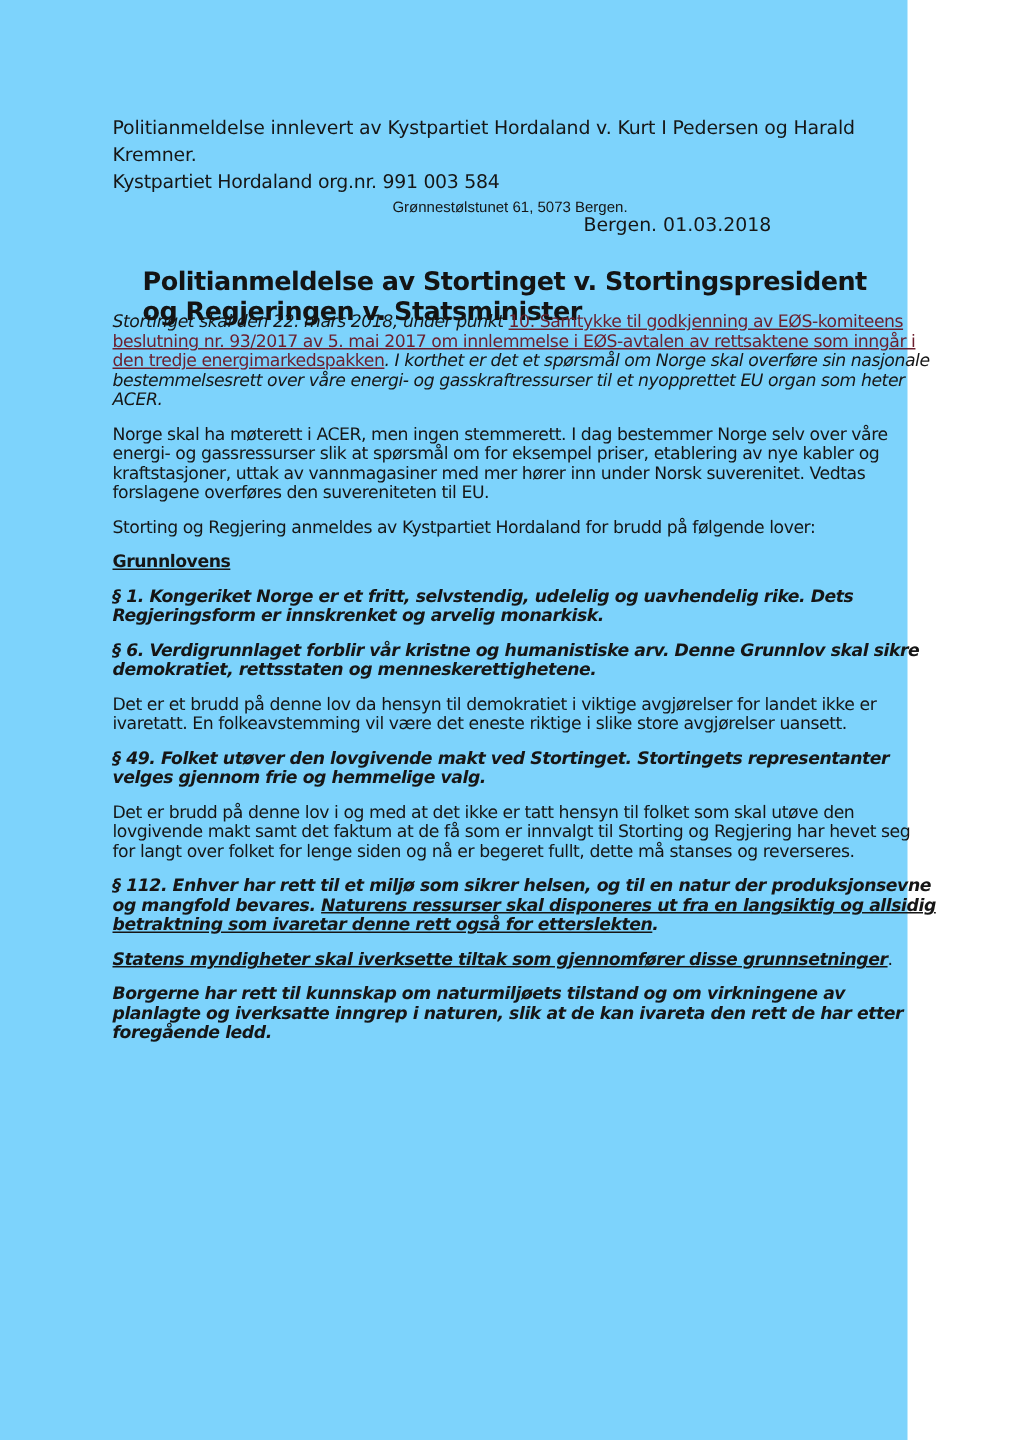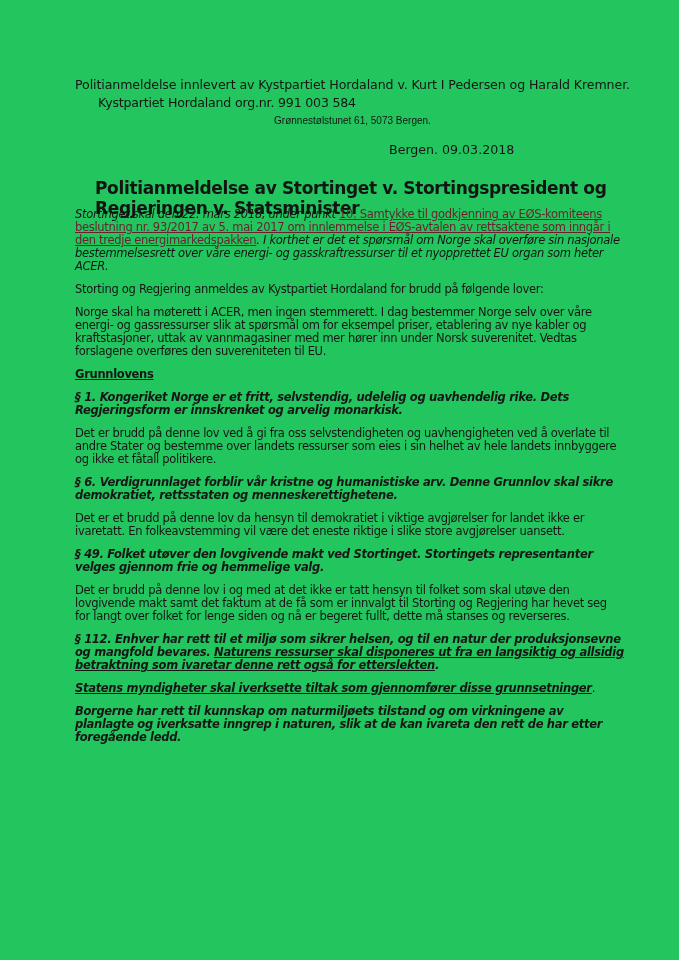--- a/index.html
+++ b/index.html
@@ -1,20 +1,20 @@
 <!DOCTYPE html>
 <html><head>
 <meta charset="utf-8">
 <style>
   html, body { margin: 0; padding: 0; background: #ffffff; }
   body { width: 679px; height: 960px; overflow: hidden; position: relative; color: #141414; }
-  .page { position: absolute; left: 0; top: 0; width: 679px; height: 960px; background: #22c55e; }
+  .page { position: absolute; left: 0; top: 0; width: 605px; height: 960px; background: #7dd3fc; }
   .sender { position: absolute; left: 75px; top: 76px; font-family: "Liberation Sans", sans-serif; font-size: 13.6px; line-height: 18px; color: #161616; }
   .sender .line1 { font-family: "DejaVu Sans", sans-serif; font-size: 12.6px; letter-spacing: -0.1px; }
-  .sender .line2 { font-family: "DejaVu Sans", sans-serif; font-size: 12.6px; letter-spacing: -0.2px; margin-left: 23px; }
+  .sender .line2 { font-family: "DejaVu Sans", sans-serif; font-size: 12.6px; letter-spacing: -0.2px; }
   .sender .line3 { font-size: 10px; text-align: center; }
   .date { position: absolute; left: 389px; top: 142px; font-family: "DejaVu Sans", sans-serif; font-size: 12.6px; color: #161616; }
   .title { position: absolute; left: 95px; top: 178px; font-family: "DejaVu Sans", sans-serif; font-weight: bold; font-size: 17px; letter-spacing: -0.35px; color: #141414; }
   .body { position: absolute; left: 75px; top: 208px; width: 550px; font-family: "DejaVu Sans", sans-serif; font-size: 11.5px; line-height: 13px; letter-spacing: -0.3px; color: #161616; }
   .body p { margin: 0 0 10px 0; }
   .it { font-style: italic; }
   .bi { font-style: italic; font-weight: bold; }
   .link { color: #6b1f2e; text-decoration: underline; }
   .u { text-decoration: underline; }
   .heading { font-weight: bold; text-decoration: underline; }
@@ -23,38 +23,37 @@
 <body>
 
 <div class="page">
 
   <div class="sender">
     <div class="line1">Politianmeldelse innlevert av Kystpartiet Hordaland v. Kurt I Pedersen og Harald Kremner.</div>
     <div class="line2">Kystpartiet Hordaland org.nr. 991 003 584</div>
     <div class="line3">Grønnestølstunet 61, 5073 Bergen.</div>
   </div>
 
-  <div class="date">Bergen. 09.03.2018</div>
+  <div class="date">Bergen. 01.03.2018</div>
 
   <div class="title">Politianmeldelse av Stortinget v. Stortingspresident og Regjeringen v. Statsminister</div>
 
   <div class="body">
 
     <p>
       <span class="it">Stortinget skal den 22. mars 2018, under punkt </span><a class="link">10. Samtykke til godkjenning av EØS-komiteens beslutning nr. 93/2017 av 5. mai 2017 om innlemmelse i EØS-avtalen av rettsaktene som inngår i den tredje energimarkedspakken</a><span class="it">. I korthet er det et spørsmål om Norge skal overføre sin nasjonale bestemmelsesrett over våre energi- og gasskraftressurser til et nyopprettet EU organ som heter ACER.</span>
     </p>
 
+    <p>Norge skal ha møterett i ACER, men ingen stemmerett. I dag bestemmer Norge selv over våre energi- og gassressurser slik at spørsmål om for eksempel priser, etablering av nye kabler og kraftstasjoner, uttak av vannmagasiner med mer hører inn under Norsk suverenitet. Vedtas forslagene overføres den suvereniteten til EU.</p>
+
     <p>Storting og Regjering anmeldes av Kystpartiet Hordaland for brudd på følgende lover:</p>
-
-    <p>Norge skal ha møterett i ACER, men ingen stemmerett. I dag bestemmer Norge selv over våre energi- og gassressurser slik at spørsmål om for eksempel priser, etablering av nye kabler og kraftstasjoner, uttak av vannmagasiner med mer hører inn under Norsk suverenitet. Vedtas forslagene overføres den suvereniteten til EU.</p>
 
     <p class="heading">Grunnlovens</p>
 
     <p class="bi">§ 1. Kongeriket Norge er et fritt, selvstendig, udelelig og uavhendelig rike. Dets Regjeringsform er innskrenket og arvelig monarkisk.</p>
-    <p>Det er brudd på denne lov ved å gi fra oss selvstendigheten og uavhengigheten ved å overlate til andre Stater og bestemme over landets ressurser som eies i sin helhet av hele landets innbyggere og ikke et fåtall politikere.</p>
 
     <p class="bi">§ 6. Verdigrunnlaget forblir vår kristne og humanistiske arv. Denne Grunnlov skal sikre demokratiet, rettsstaten og menneskerettighetene.</p>
     <p>Det er et brudd på denne lov da hensyn til demokratiet i viktige avgjørelser for landet ikke er ivaretatt. En folkeavstemming vil være det eneste riktige i slike store avgjørelser uansett.</p>
 
     <p class="bi">§ 49. Folket utøver den lovgivende makt ved Stortinget. Stortingets representanter velges gjennom frie og hemmelige valg.</p>
     <p>Det er brudd på denne lov i og med at det ikke er tatt hensyn til folket som skal utøve den lovgivende makt samt det faktum at de få som er innvalgt til Storting og Regjering har hevet seg for langt over folket for lenge siden og nå er begeret fullt, dette må stanses og reverseres.</p>
 
     <p class="bi">
       <span>§ 112. Enhver har rett til et miljø som sikrer helsen, og til en natur der produksjonsevne og mangfold bevares. </span><span class="u">Naturens ressurser skal disponeres ut fra en langsiktig og allsidig betraktning som ivaretar denne rett også for etterslekten</span><span>.</span>
     </p>

